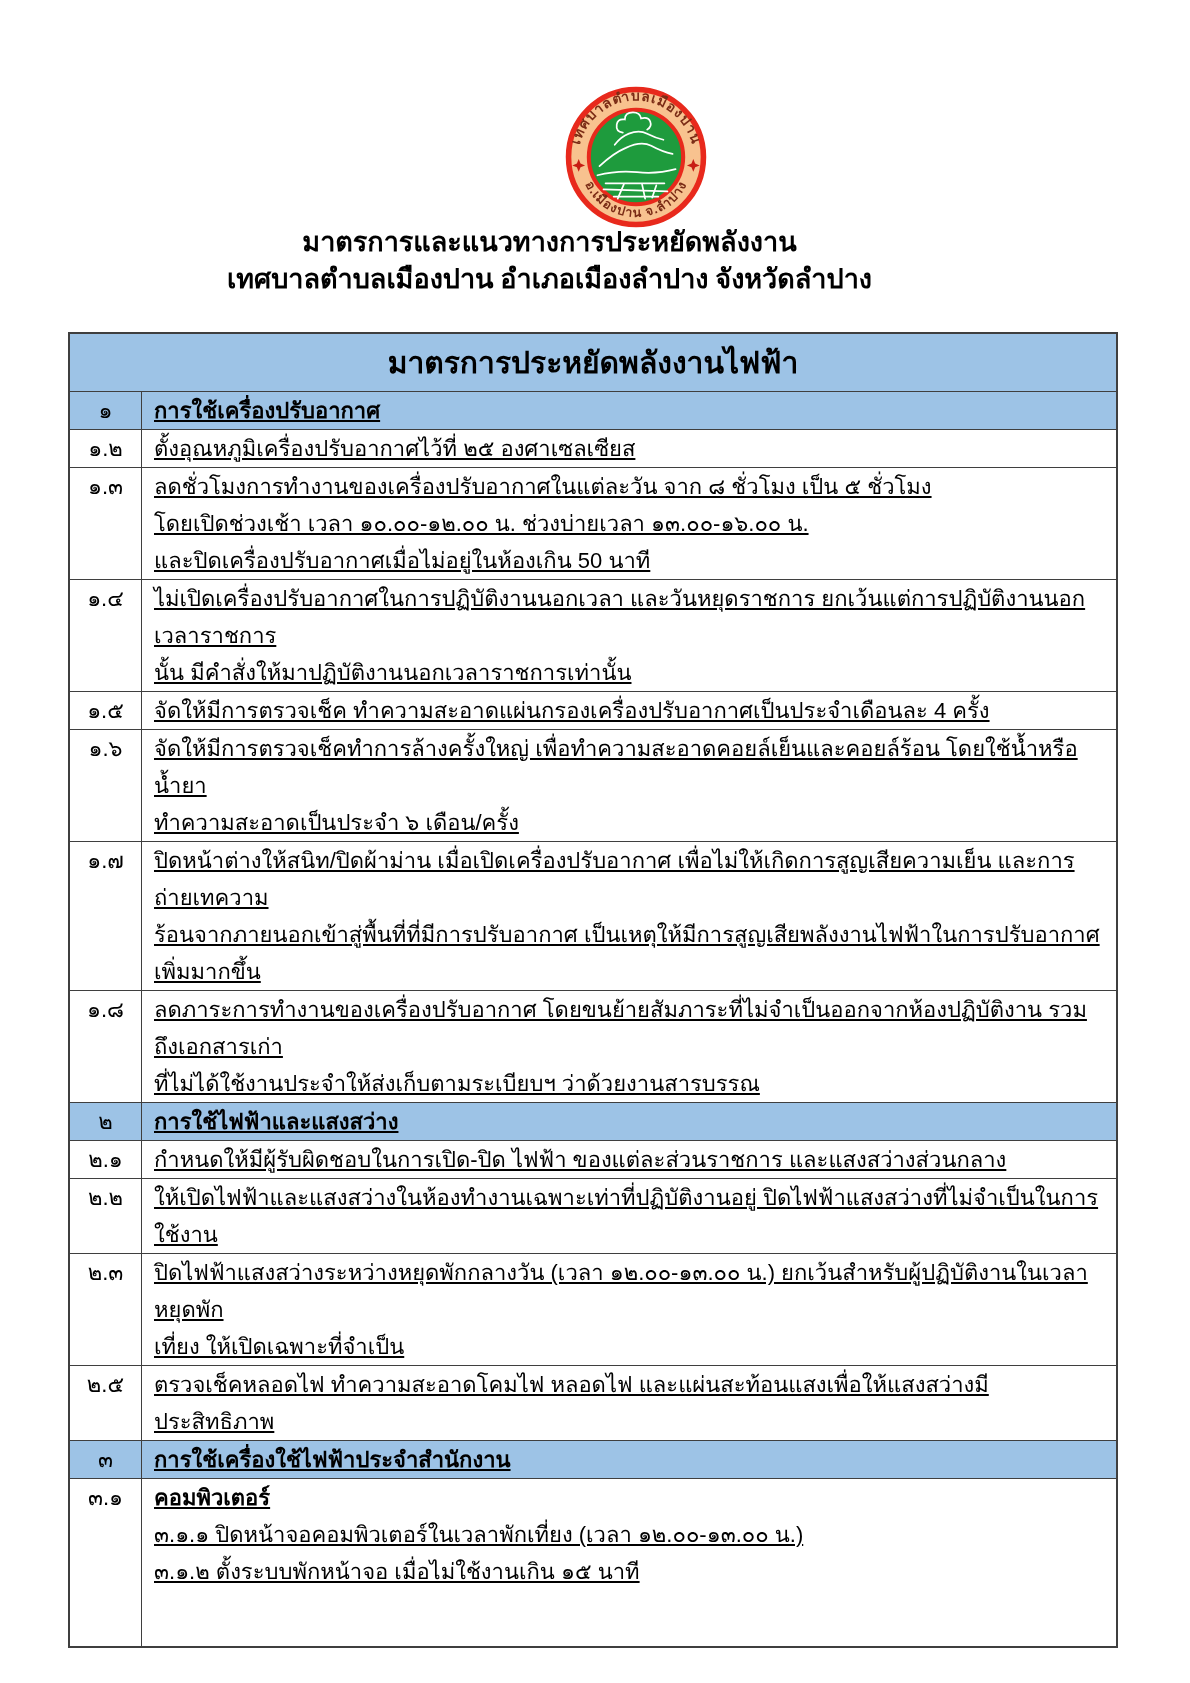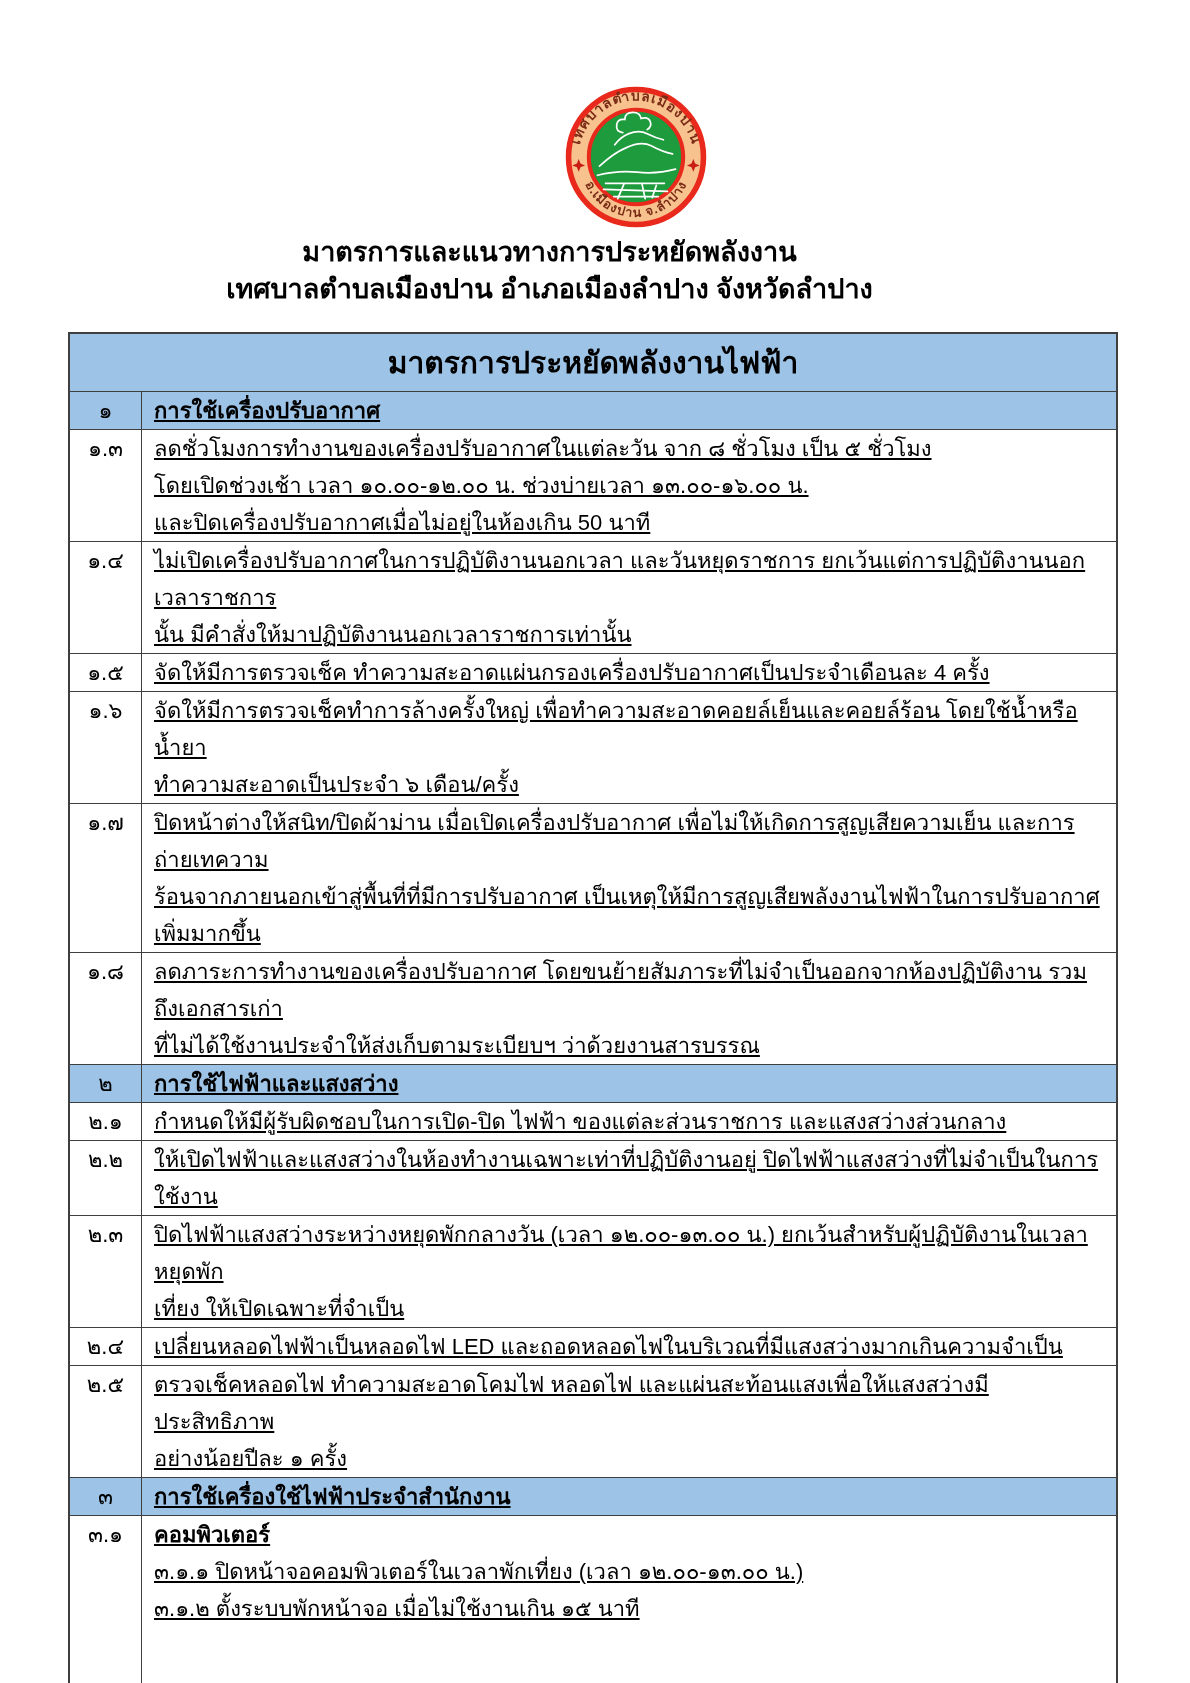--- a/index.html
+++ b/index.html
@@ -10,22 +10,23 @@
     width:1190px; height:1683px;
     background:#ffffff;
     margin:0 auto;
     overflow:hidden;
   }
   .logo-wrap {
     position:absolute; left:565px; top:86px;
     width:142px; height:142px;
   }
   .title-block {
-    position:absolute; top:234px; left:0; width:1099px;
+    position:absolute; top:224px; left:0; width:1099px;
     text-align:center;
+    font-family:Liberation Serif, serif;
   }
   .title-line {
     font-size:27px; font-weight:bold; line-height:37px; color:#000;
   }
   .measures-table {
     position:absolute; left:68px; top:332px; width:1050px;
     border:2px solid #3f3f3f;
     background:#fff;
   }
   .thead {
@@ -104,20 +105,26 @@
   <div class="measures-table">
     <div class="thead">มาตรการประหยัดพลังงานไฟฟ้า</div>
     <div>
         <div class="trow section">
           <div class="num-cell">๑</div>
           <div class="content-cell">
             <div class="line">การใช้เครื่องปรับอากาศ</div>
           </div>
         </div>
         <div class="trow">
+          <div class="num-cell">๑.๒</div>
+          <div class="content-cell">
+            <div class="line">ตั้งอุณหภูมิเครื่องปรับอากาศไว้ที่ ๒๕ องศาเซลเซียส</div>
+          </div>
+        </div>
+        <div class="trow">
           <div class="num-cell">๑.๓</div>
           <div class="content-cell">
             <div class="line">ลดชั่วโมงการทำงานของเครื่องปรับอากาศในแต่ละวัน จาก ๘ ชั่วโมง เป็น ๕ ชั่วโมง</div>
             <div class="line">โดยเปิดช่วงเช้า เวลา ๑๐.๐๐-๑๒.๐๐ น. ช่วงบ่ายเวลา ๑๓.๐๐-๑๖.๐๐ น.</div>
             <div class="line">และปิดเครื่องปรับอากาศเมื่อไม่อยู่ในห้องเกิน 50 นาที</div>
           </div>
         </div>
         <div class="trow">
           <div class="num-cell">๑.๔</div>
           <div class="content-cell">
@@ -171,30 +178,23 @@
           </div>
         </div>
         <div class="trow">
           <div class="num-cell">๒.๓</div>
           <div class="content-cell">
             <div class="line">ปิดไฟฟ้าแสงสว่างระหว่างหยุดพักกลางวัน (เวลา ๑๒.๐๐-๑๓.๐๐ น.) ยกเว้นสำหรับผู้ปฏิบัติงานในเวลาหยุดพัก</div>
             <div class="line">เที่ยง ให้เปิดเฉพาะที่จำเป็น</div>
           </div>
         </div>
         <div class="trow">
-          <div class="num-cell">๒.๔</div>
-          <div class="content-cell">
-            <div class="line">เปลี่ยนหลอดไฟฟ้าเป็นหลอดไฟ LED และถอดหลอดไฟในบริเวณที่มีแสงสว่างมากเกินความจำเป็น</div>
-          </div>
-        </div>
-        <div class="trow">
           <div class="num-cell">๒.๕</div>
           <div class="content-cell">
             <div class="line">ตรวจเช็คหลอดไฟ ทำความสะอาดโคมไฟ หลอดไฟ และแผ่นสะท้อนแสงเพื่อให้แสงสว่างมีประสิทธิภาพ</div>
-            <div class="line">อย่างน้อยปีละ ๑ ครั้ง</div>
           </div>
         </div>
         <div class="trow section">
           <div class="num-cell">๓</div>
           <div class="content-cell">
             <div class="line">การใช้เครื่องใช้ไฟฟ้าประจำสำนักงาน</div>
           </div>
         </div>
         <div class="trow">
           <div class="num-cell">๓.๑</div>

